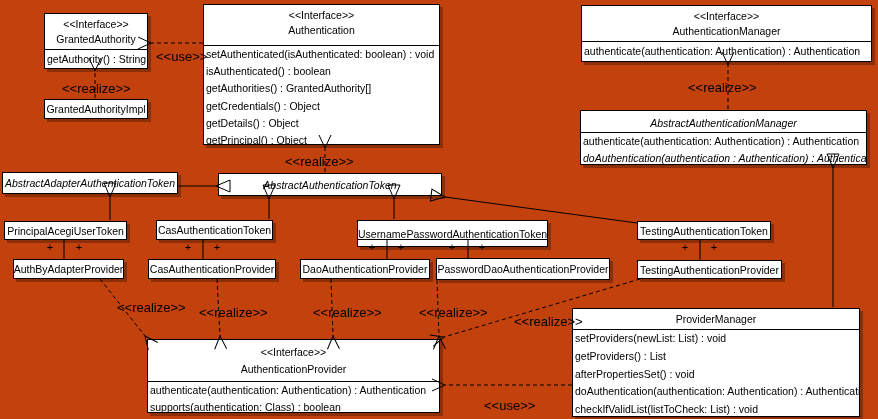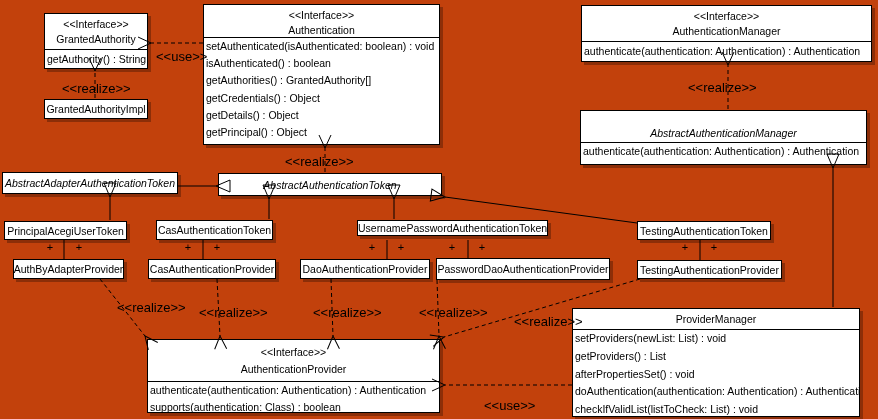--- a/index.html
+++ b/index.html
@@ -80,40 +80,40 @@
     </div>
   </div>
 
   <div class="uml-box" style="left:44px; top:99px; width:104px; height:20px;">
     <div class="cname-only">GrantedAuthorityImpl</div>
   </div>
 
   <div class="uml-box" style="left:203px; top:4px; width:237px; height:141px;">
     <div class="stereo">&lt;&lt;Interface&gt;&gt;</div>
     <div class="cname">Authentication</div>
-    <div class="sep methods" style="margin-top:1px;">
+    <div class="sep methods" style="margin-top:9px;">
       <div class="method">setAuthenticated(isAuthenticated: boolean) : void</div>
       <div class="method">isAuthenticated() : boolean</div>
       <div class="method">getAuthorities() : GrantedAuthority[]</div>
       <div class="method">getCredentials() : Object</div>
       <div class="method">getDetails() : Object</div>
       <div class="method">getPrincipal() : Object</div>
     </div>
   </div>
 
   <div class="uml-box" style="left:581px; top:5px; width:291px; height:57px;">
     <div class="stereo">&lt;&lt;Interface&gt;&gt;</div>
     <div class="cname">AuthenticationManager</div>
     <div class="sep methods m19" style="margin-top:4px;">
       <div class="method">authenticate(authentication: Authentication) : Authentication</div>
     </div>
   </div>
 
   <div class="uml-box" style="left:580px; top:110px; width:287px; height:55px;">
-    <div class="cname abstract" style="padding-top:16px;font-style:italic;">AbstractAuthenticationManager</div>
+    <div class="cname abstract" style="padding-top:6px;font-style:italic;">AbstractAuthenticationManager</div>
     <div class="sep methods" style="margin-top:3px;">
       <div class="method">authenticate(authentication: Authentication) : Authentication</div>
       <div class="method abstract">doAuthentication(authentication : Authentication) : Authentication</div>
     </div>
   </div>
 
   <div class="uml-box" style="left:2px; top:172px; width:176px; height:22px;">
     <div class="cname-only abstract">AbstractAdapterAuthenticationToken</div>
   </div>
 
@@ -122,21 +122,21 @@
   </div>
 
   <div class="uml-box" style="left:4px; top:221px; width:123px; height:19px;">
     <div class="cname-only">PrincipalAcegiUserToken</div>
   </div>
 
   <div class="uml-box" style="left:156px; top:220px; width:117px; height:20px;">
     <div class="cname-only">CasAuthenticationToken</div>
   </div>
 
-  <div class="uml-box" style="left:357px; top:220px; width:191px; height:16px;">
+  <div class="uml-box" style="left:357px; top:220px; width:191px; height:27px;text-decoration:underline;">
     <div class="cname-only">UsernamePasswordAuthenticationToken</div>
   </div>
 
   <div class="uml-box" style="left:637px; top:221px; width:134px; height:19px;">
     <div class="cname-only">TestingAuthenticationToken</div>
   </div>
 
   <div class="uml-box" style="left:13px; top:259px; width:111px; height:20px;">
     <div class="cname-only">AuthByAdapterProvider</div>
   </div>

